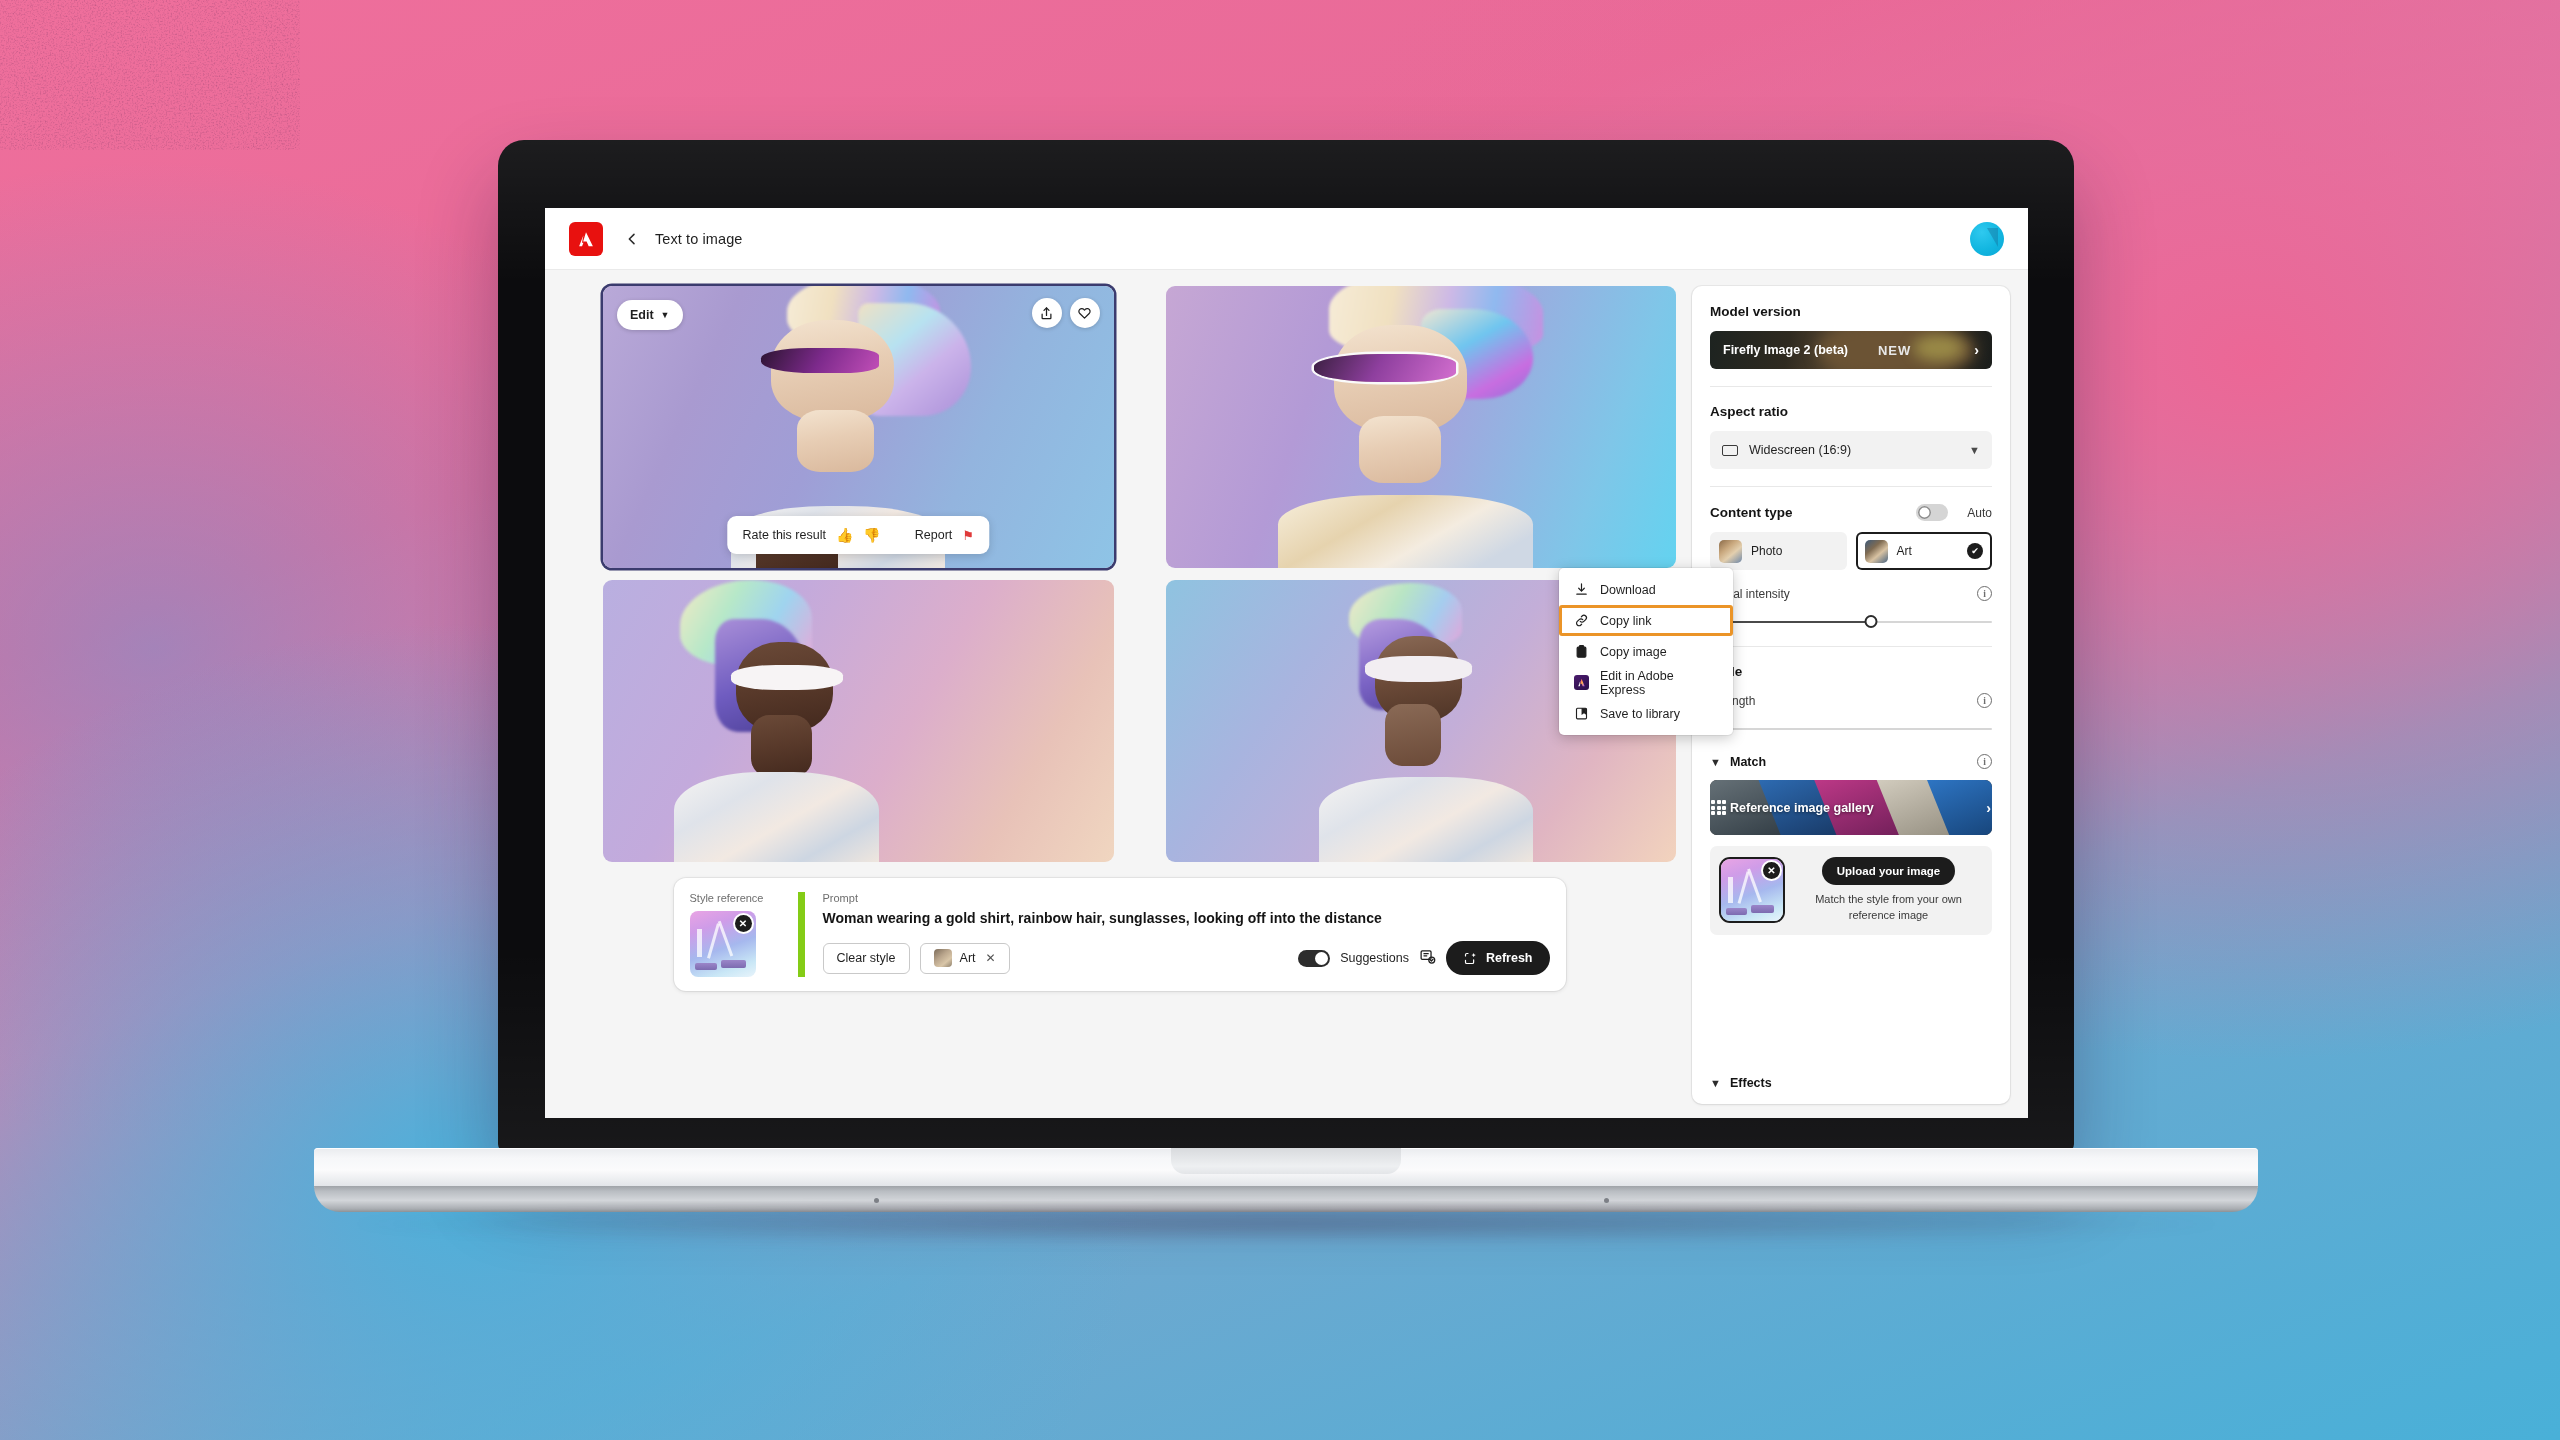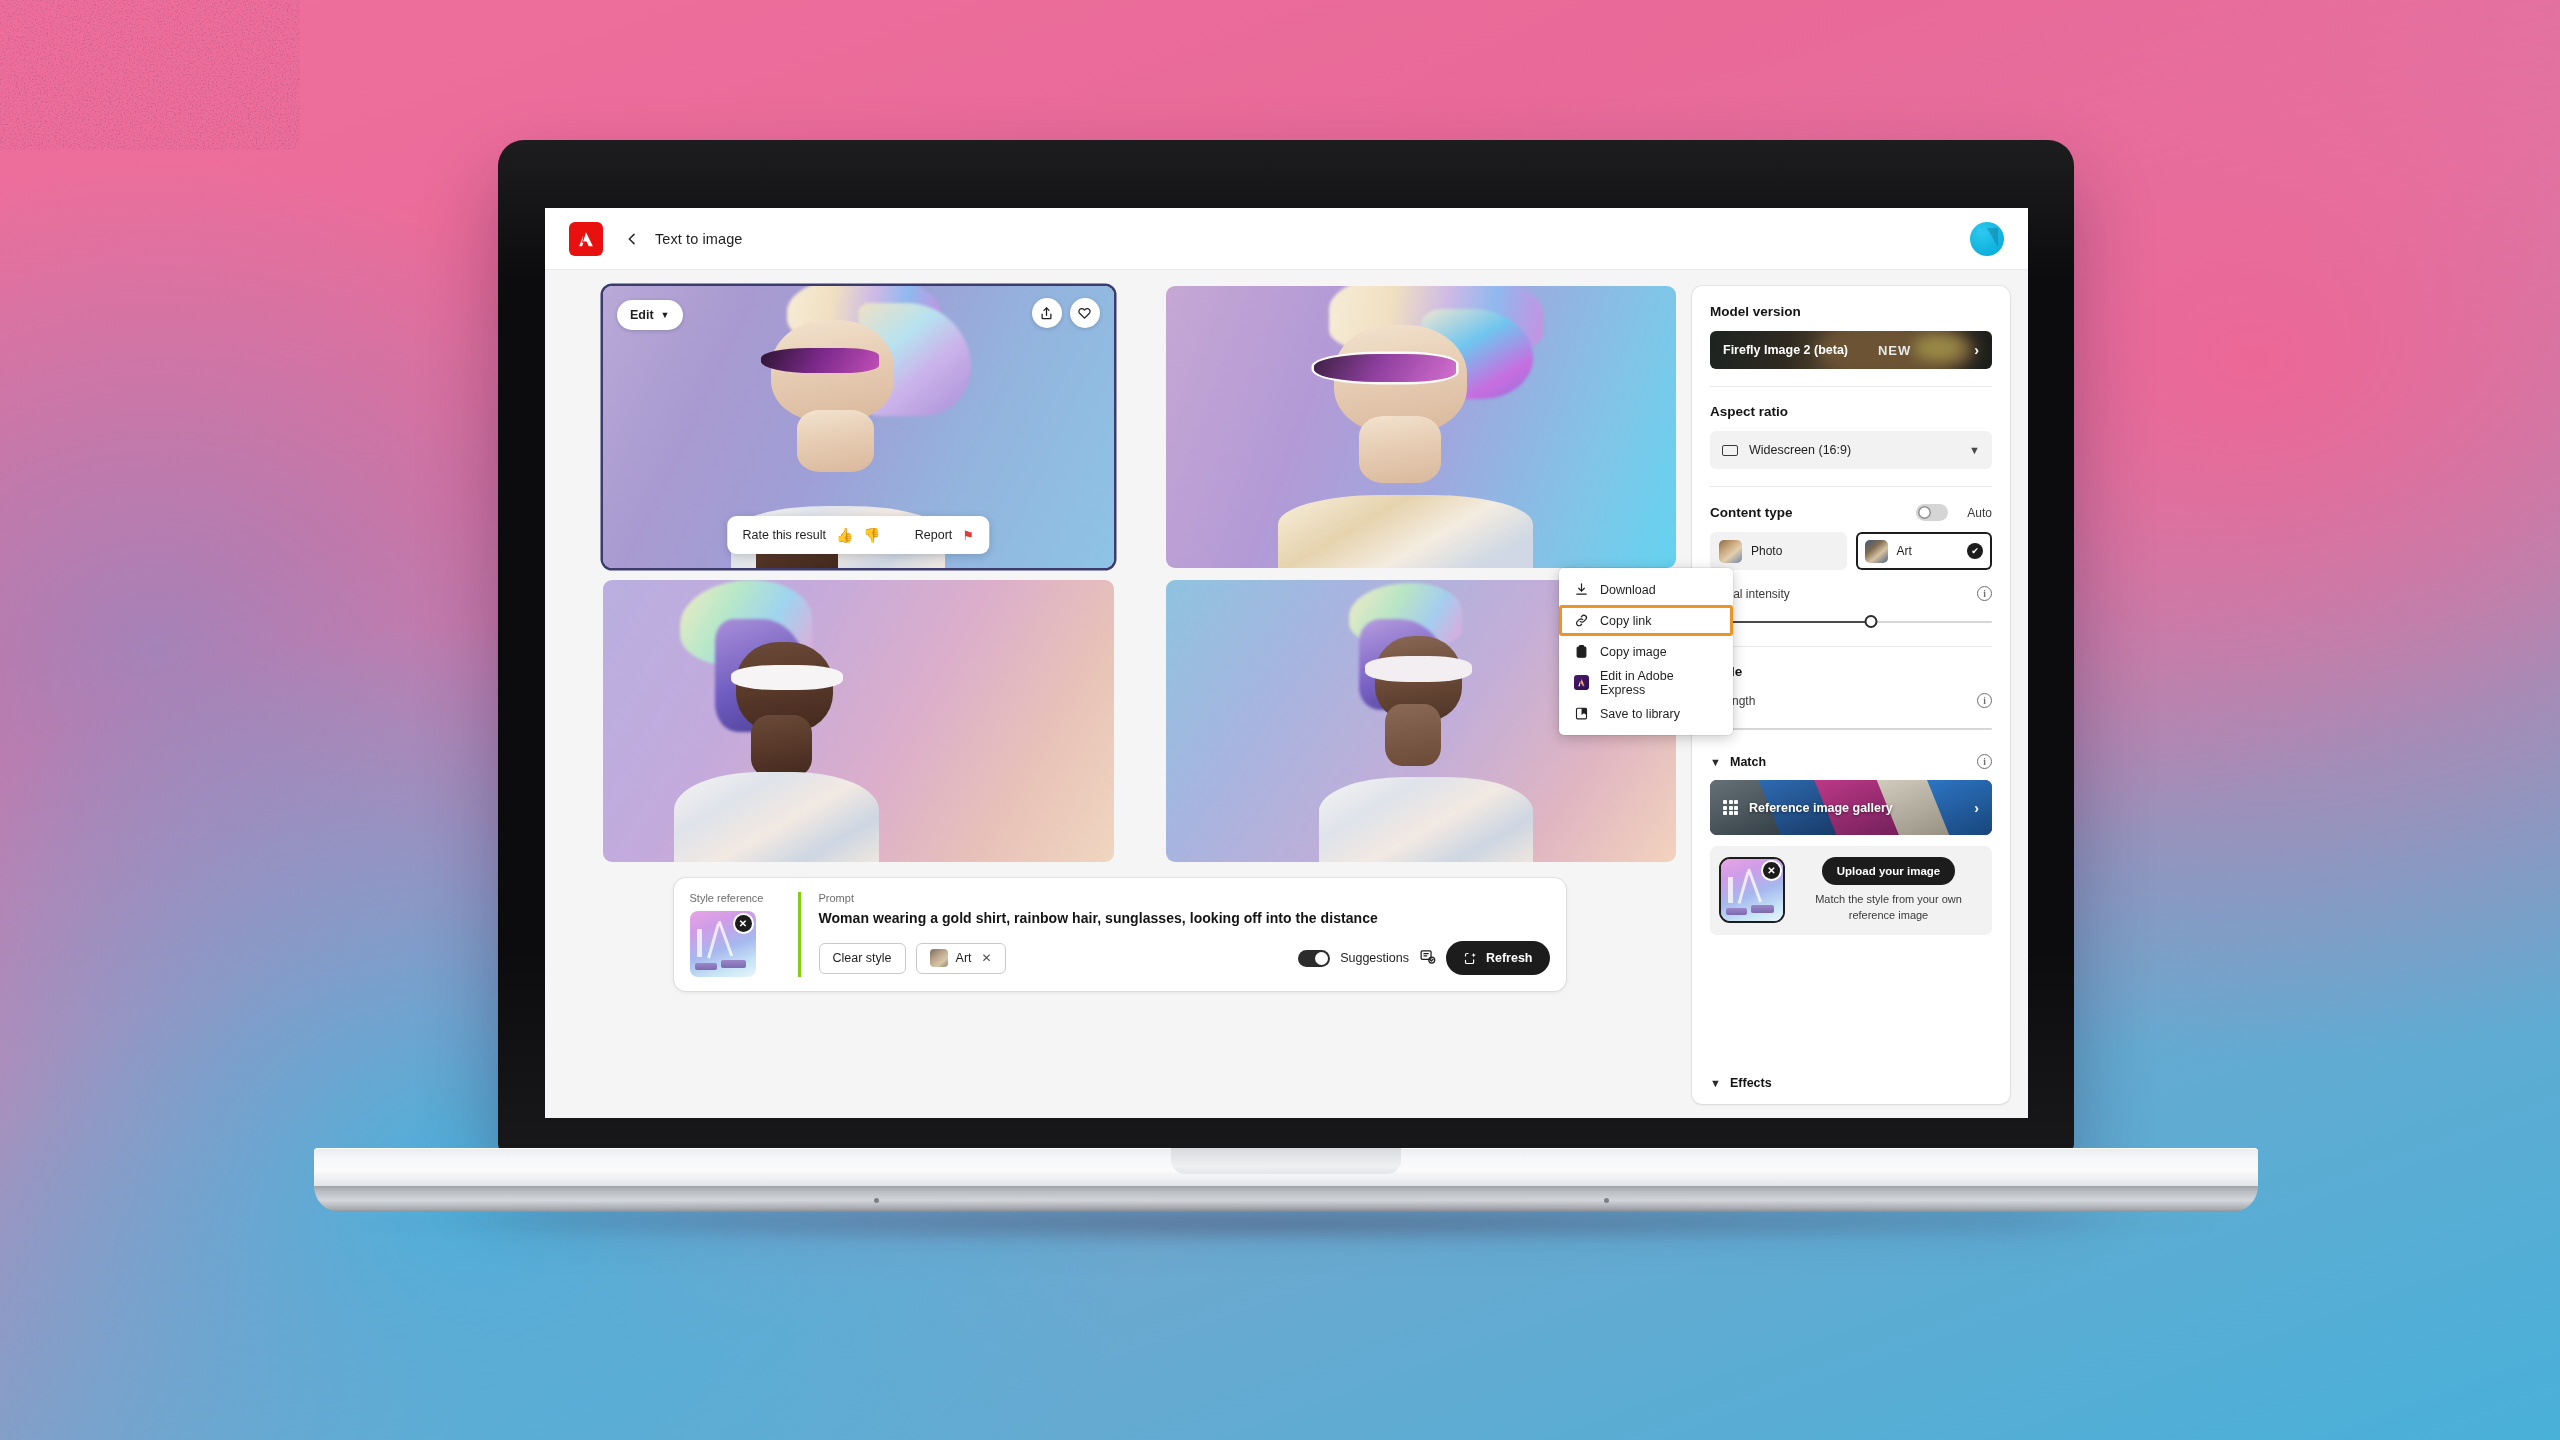--- a/index.html
+++ b/index.html
@@ -219,21 +219,21 @@
     overflow: hidden;
   }
   .ref-shape { position: absolute; background: rgba(255,255,255,.75); }
   .ref-slab { position: absolute; background: linear-gradient(180deg,#9b86c9,#7c6bb0); border-radius:2px; }
   .x-badge {
     position: absolute; width: 17px; height: 17px; border-radius: 50%;
     background: #1c1c1c; color: #fff; font-size: 10px; line-height: 17px;
     text-align: center; font-weight: 700; z-index: 5;
     box-shadow: 0 0 0 2px #fff;
   }
-  #prompt-col { flex: 1; border-left: 3px solid #84cc16; padding-left: 18px; min-width: 0; }
+  #prompt-col { flex: 1; border-left: 7px solid #84cc16; padding-left: 18px; min-width: 0; }
   #prompt-label { font-size: 11px; color: #6e6e6e; margin-bottom: 6px; }
   #prompt-text { font-size: 14px; color: #141414; font-weight: 700; letter-spacing: .05px; }
   #prompt-row { display: flex; align-items: center; margin-top: 15px; gap: 10px; }
   .pill-btn {
     height: 31px; padding: 0 13px; border: 1px solid #c9c9c9; border-radius: 6px;
     display: flex; align-items: center; gap: 8px;
     font-size: 12.5px; color: #1f1f1f; background: #fff;
   }
   .chip-thumb {
     width: 18px; height: 18px; border-radius: 4px;
@@ -314,21 +314,21 @@
     color: #6e6e6e; font-size: 9.5px; font-weight: 700;
     display: flex; align-items: center; justify-content: center; flex:none;
     font-family: "Liberation Serif", serif;
   }
   .collapse-row { display: flex; align-items: center; gap: 10px; margin-top: 18px; }
   .collapse-row .cv { font-size: 11px; color: #2c2c2c; width: 10px; }
   .collapse-row .t { font-size: 12.5px; font-weight: 700; color: #141414; }
 
   #gallery-card {
     margin-top: 11px; height: 55px; border-radius: 7px; position: relative; overflow: hidden;
-    display: flex; align-items: center; padding: 0 13px; gap: 11px;
+    display: flex; align-items: center; padding: 0 1px; gap: 4px;
   }
   #gallery-card .gbg { position: absolute; inset: 0; }
   .gtile { position: absolute; transform: rotate(-22deg); }
   #gallery-card .lbl { font-size: 12.5px; color: #fff; font-weight: 700; z-index: 3; text-shadow: 0 1px 3px rgba(0,0,0,.5); }
   #gallery-card .arr { margin-left: auto; color: #fff; font-size: 14px; font-weight:700; z-index: 3; }
   .grid-ico { width: 15px; height: 15px; z-index: 3; display: grid; grid-template-columns: repeat(3,1fr); gap: 1.5px; }
   .grid-ico i { background: #fff; border-radius: 1px; }
 
   #upload-card {
     margin-top: 11px; background: #f2f2f2; border-radius: 7px;

